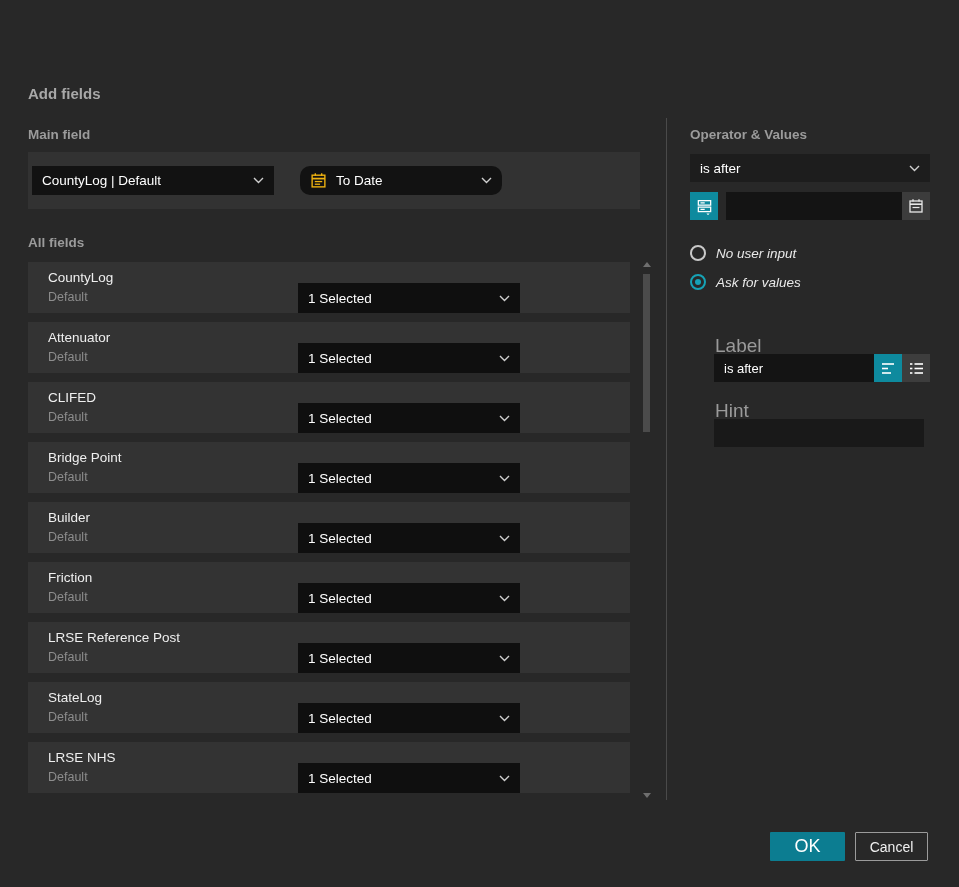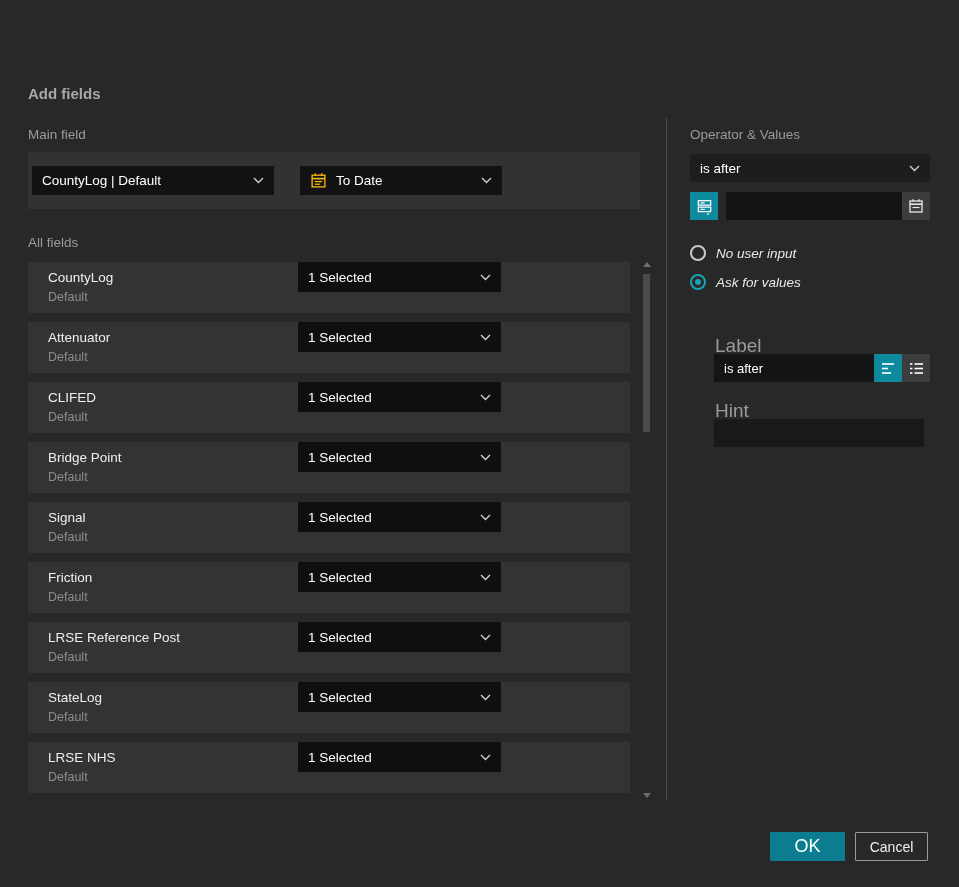--- a/index.html
+++ b/index.html
@@ -18,42 +18,42 @@
     border-bottom:1px solid #4d4d4d;
     display:flex; align-items:center; padding:0 16px;
   }
   .titlebar h1 { font-size:16px; font-weight:700; color:#f2f2f2; letter-spacing:.2px; }
   .close-btn {
     position:absolute; right:14px; top:15px; width:22px; height:22px;
     display:flex; align-items:center; justify-content:center; cursor:pointer;
   }
   
   .h-add { position:absolute; left:28px; top:85px; font-size:15px; font-weight:700; color:#a8a8a8; }
-  .h-sub { position:absolute; font-size:13.5px; font-weight:400; color:#9b9b9b; }
+  .h-sub { position:absolute; font-size:13.5px; font-weight:700; color:#9b9b9b; }
   
   .main-field-box {
     position:absolute; left:28px; top:152px; width:612px; height:57px;
     background:#323232;
   }
   .select {
     background:#121212; height:29px; display:flex; align-items:center;
     padding:0 10px; font-size:13.5px; color:#ffffff; cursor:pointer;
   }
   .select .chev { margin-left:auto; display:flex; }
   .sel-field { position:absolute; left:4px; top:14px; width:242px; }
-  .sel-type  { position:absolute; left:272px; top:14px; width:202px; }
+  .sel-type  { position:absolute; left:272px; top:14px; width:202px;border-radius:10px; }
   .sel-type .cal { margin-right:9px; display:flex; }
   
   .list { position:absolute; left:28px; top:262px; width:602px; }
   .row {
     position:relative; height:51px; margin-bottom:9px; background:#333333;
   }
   .row .fname { position:absolute; left:20px; top:8px; font-size:13.5px; color:#efefef; }
   .row .fsub  { position:absolute; left:20px; top:28px; font-size:12.5px; color:#8d8d8d; }
-  .row .select { position:absolute; left:270px; top:0; width:203px; height:30px; background:#0f0f0f;justify-content:space-between; }
+  .row .select { position:absolute; left:270px; top:21px; width:222px; height:30px; background:#0f0f0f;justify-content:space-between; }
   
   .scrollbar { position:absolute; left:642px; top:260px; width:9px; height:540px; }
   .sb-up, .sb-down { position:absolute; left:1px; width:0; height:0; border-left:4px solid transparent; border-right:4px solid transparent; }
   .sb-up   { top:2px; border-bottom:5px solid #6f6f6f; }
   .sb-down { bottom:2px; border-top:5px solid #6f6f6f; }
   .sb-thumb { position:absolute; left:1px; top:14px; width:7px; height:158px; background:#4b4b4b; cursor:pointer; }
   
   .v-divider { position:absolute; left:666px; top:118px; width:1px; height:682px; background:#4a4a4a; }
   
   .op-select { position:absolute; left:690px; top:154px; width:240px; height:28px; background:#1d1d1d; }
@@ -196,21 +196,21 @@
       <div class="select">
         <span>1 Selected</span>
         <span class="chev">
           <svg width="11" height="7" viewBox="0 0 11 7">
               <path d="M1 1 L5.5 5.5 L10 1" fill="none" stroke="#cfcfcf" stroke-width="1.4"></path>
             </svg>
         </span>
       </div>
     </div>
       <div class="row">
-      <div class="fname">Signal</div>
+      <div class="fname">Builder</div>
       <div class="fsub">Default</div>
       <div class="select">
         <span>1 Selected</span>
         <span class="chev">
           <svg width="11" height="7" viewBox="0 0 11 7">
               <path d="M1 1 L5.5 5.5 L10 1" fill="none" stroke="#cfcfcf" stroke-width="1.4"></path>
             </svg>
         </span>
       </div>
     </div>

